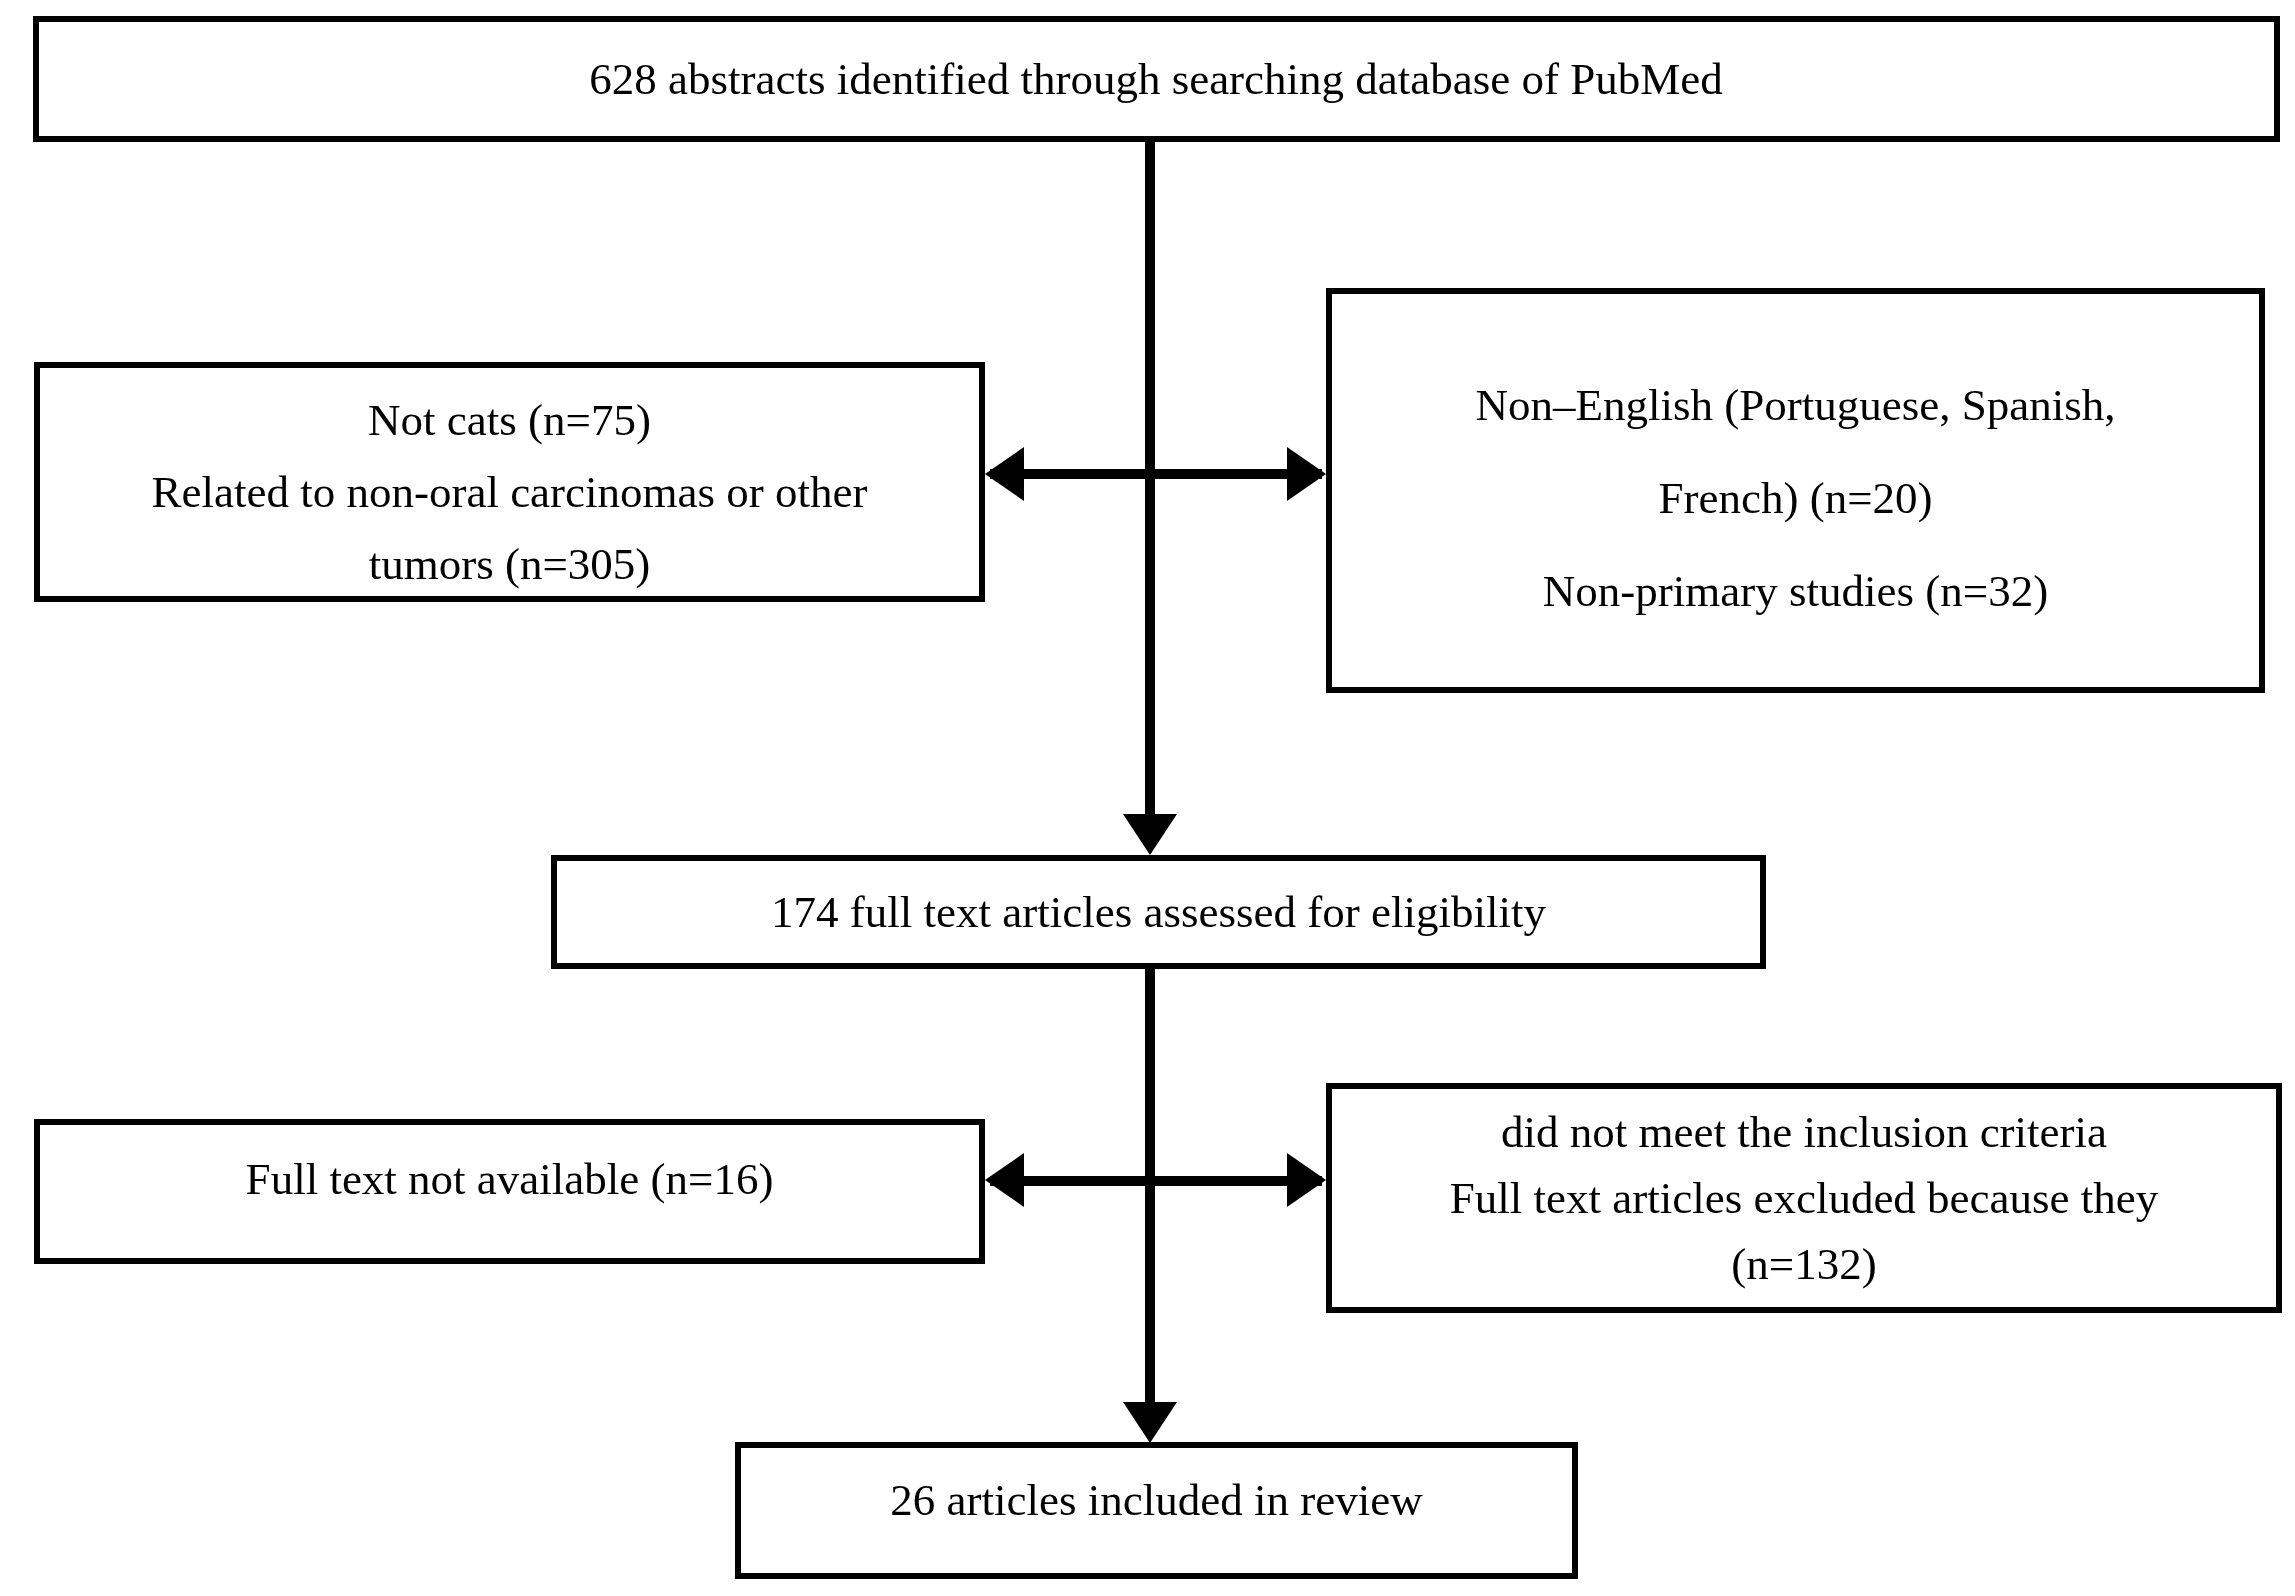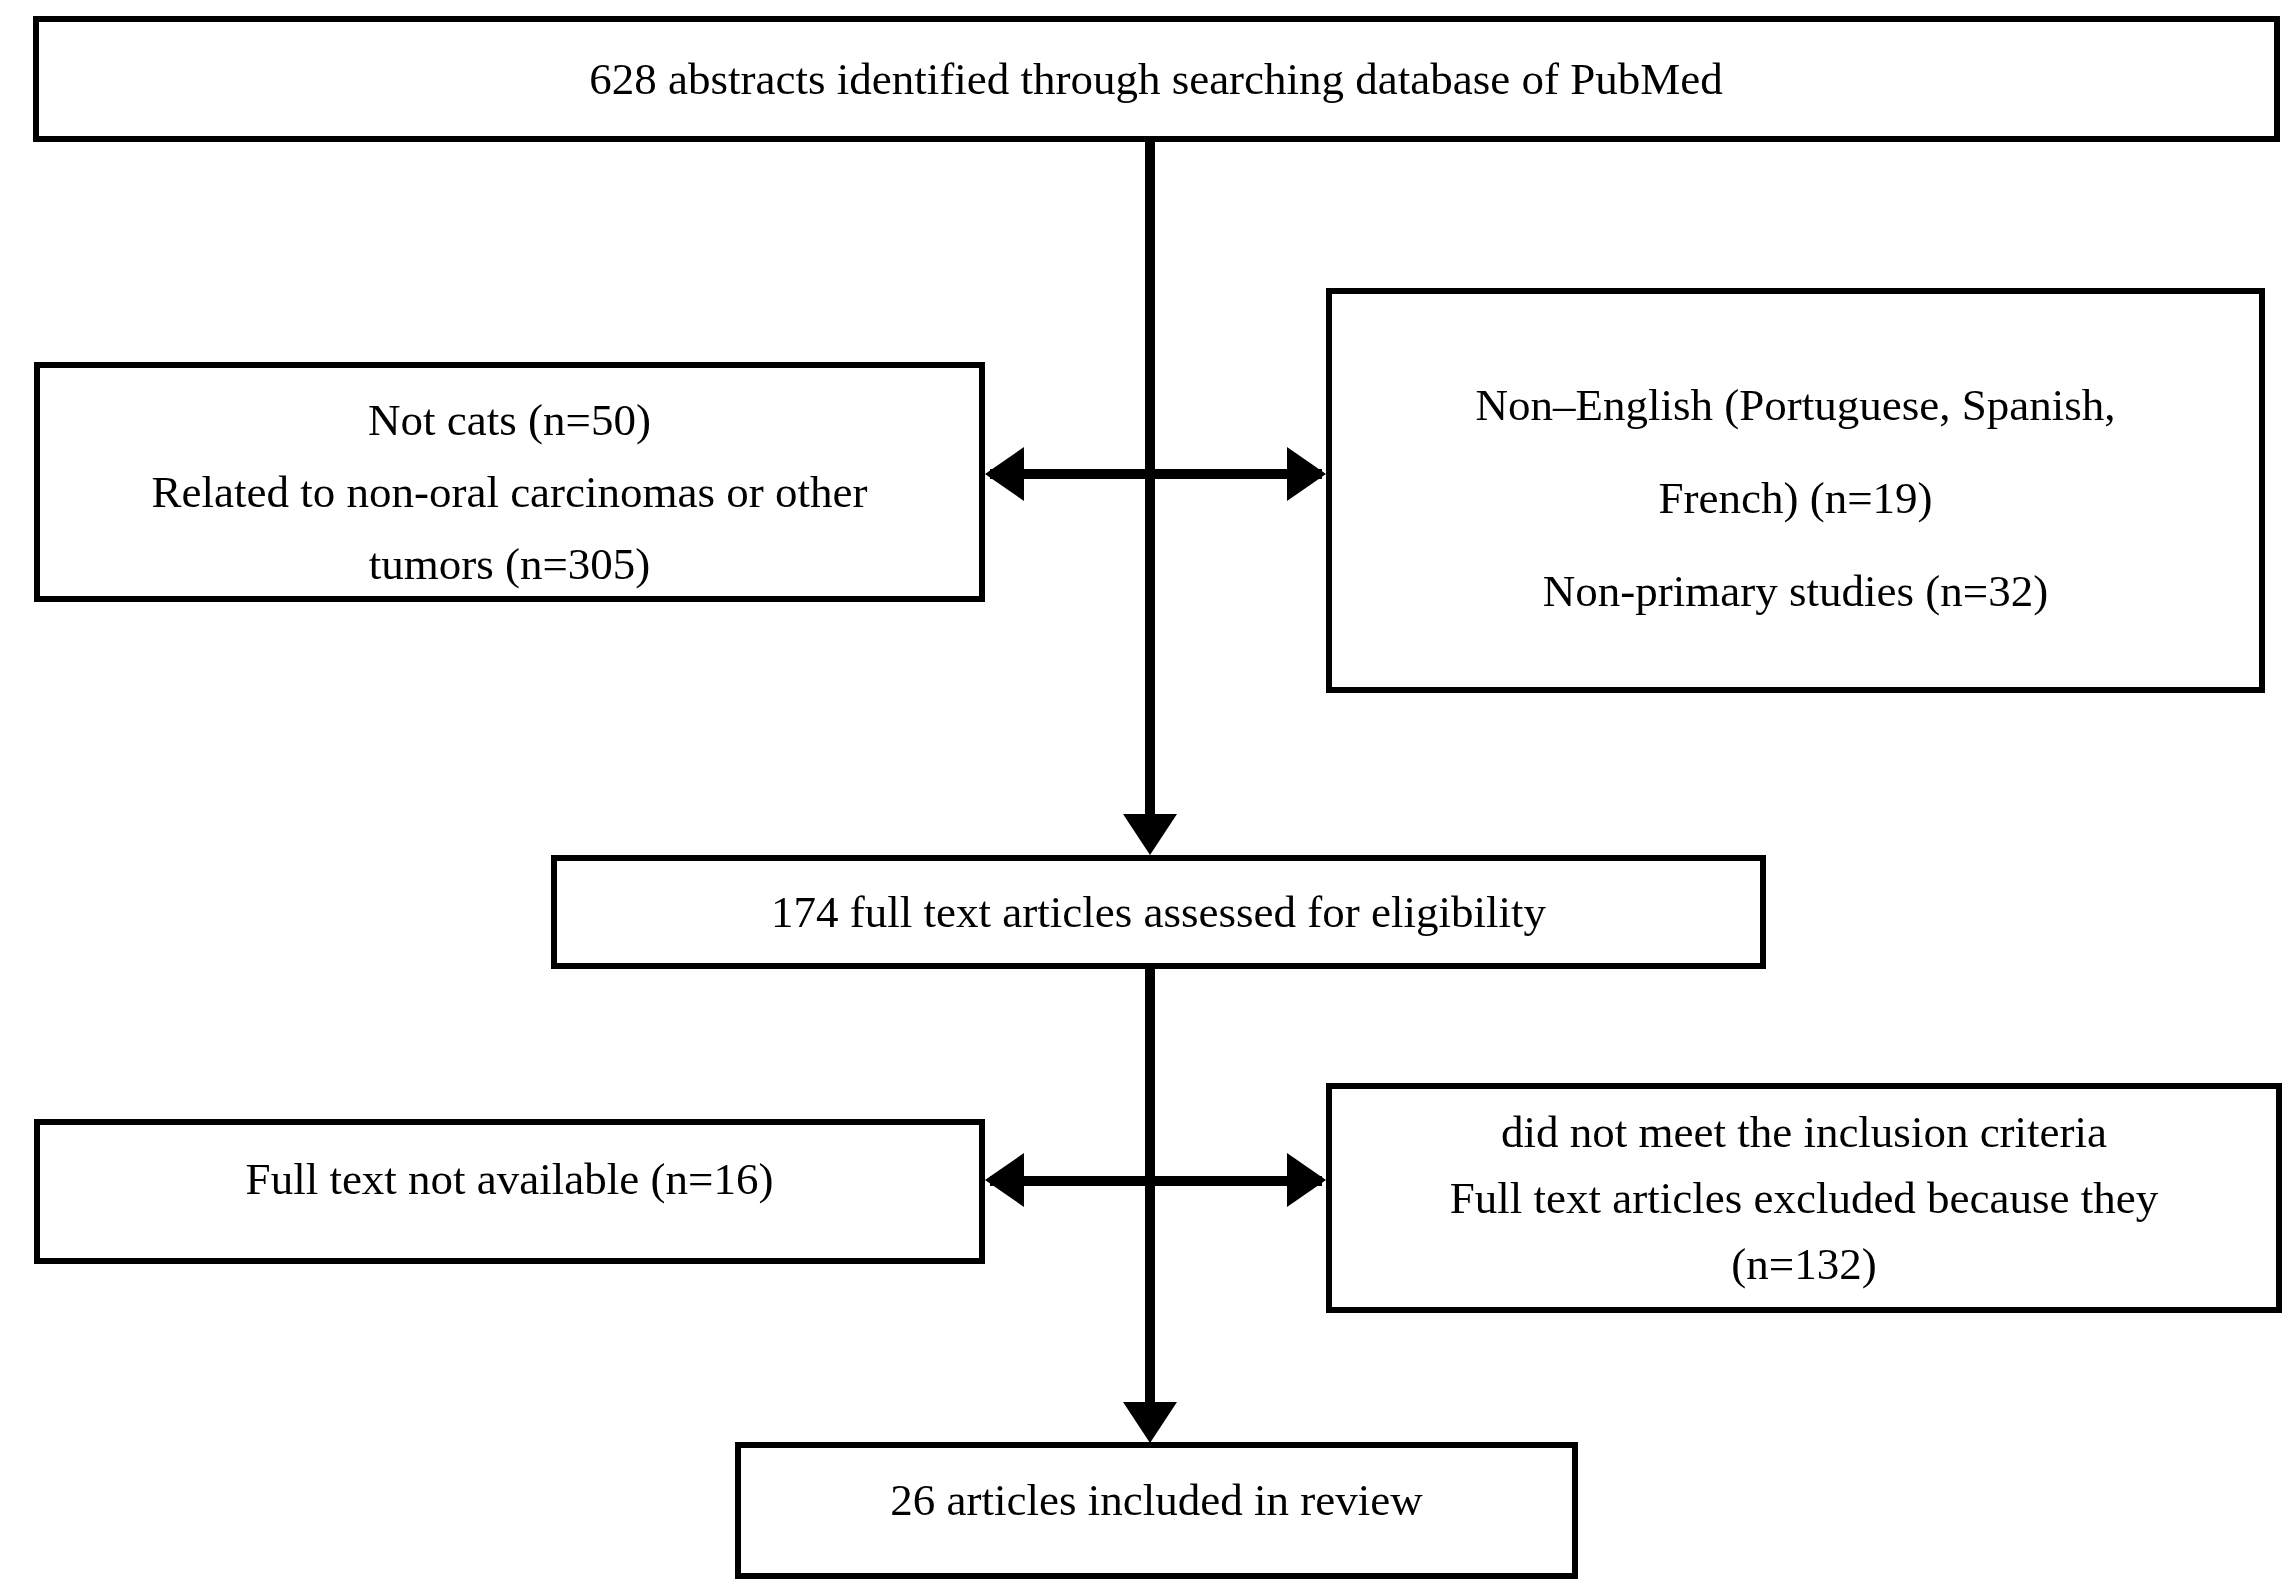--- a/index.html
+++ b/index.html
@@ -81,28 +81,28 @@
 </head>
 <body>
 
 <div id="canvas">
 
   <div class="box box-top">
     <span class="line">628 abstracts identified through searching database of PubMed</span>
   </div>
 
   <div class="box box-left1">
-    <span class="line">Not cats (n=50)</span>
+    <span class="line">Not cats (n=75)</span>
     <span class="line">Related to non-oral carcinomas or other</span>
     <span class="line">tumors (n=305)</span>
   </div>
 
   <div class="box box-right1">
     <span class="line">Non–English (Portuguese, Spanish,</span>
-    <span class="line">French) (n=19)</span>
+    <span class="line">French) (n=20)</span>
     <span class="line">Non-primary studies (n=32)</span>
   </div>
 
   <div class="box box-mid">
     <span class="line">174 full text articles assessed for eligibility</span>
   </div>
 
   <div class="box box-left2">
     <span class="line">Full text not available (n=16)</span>
   </div>

